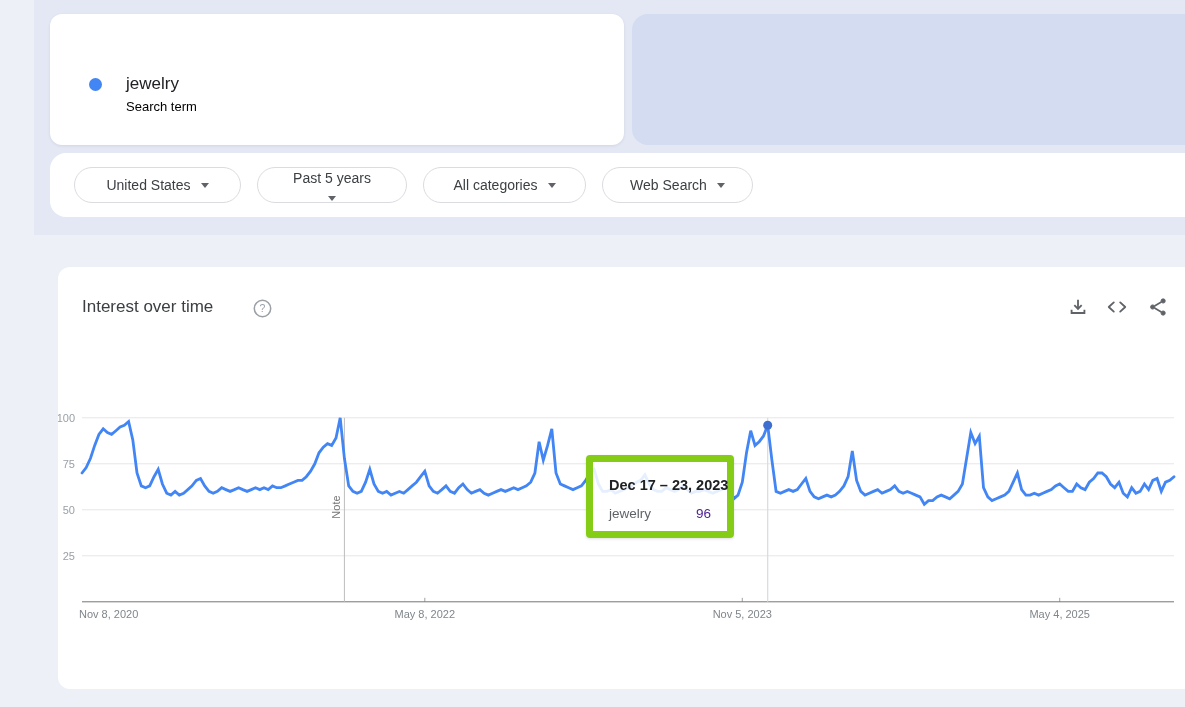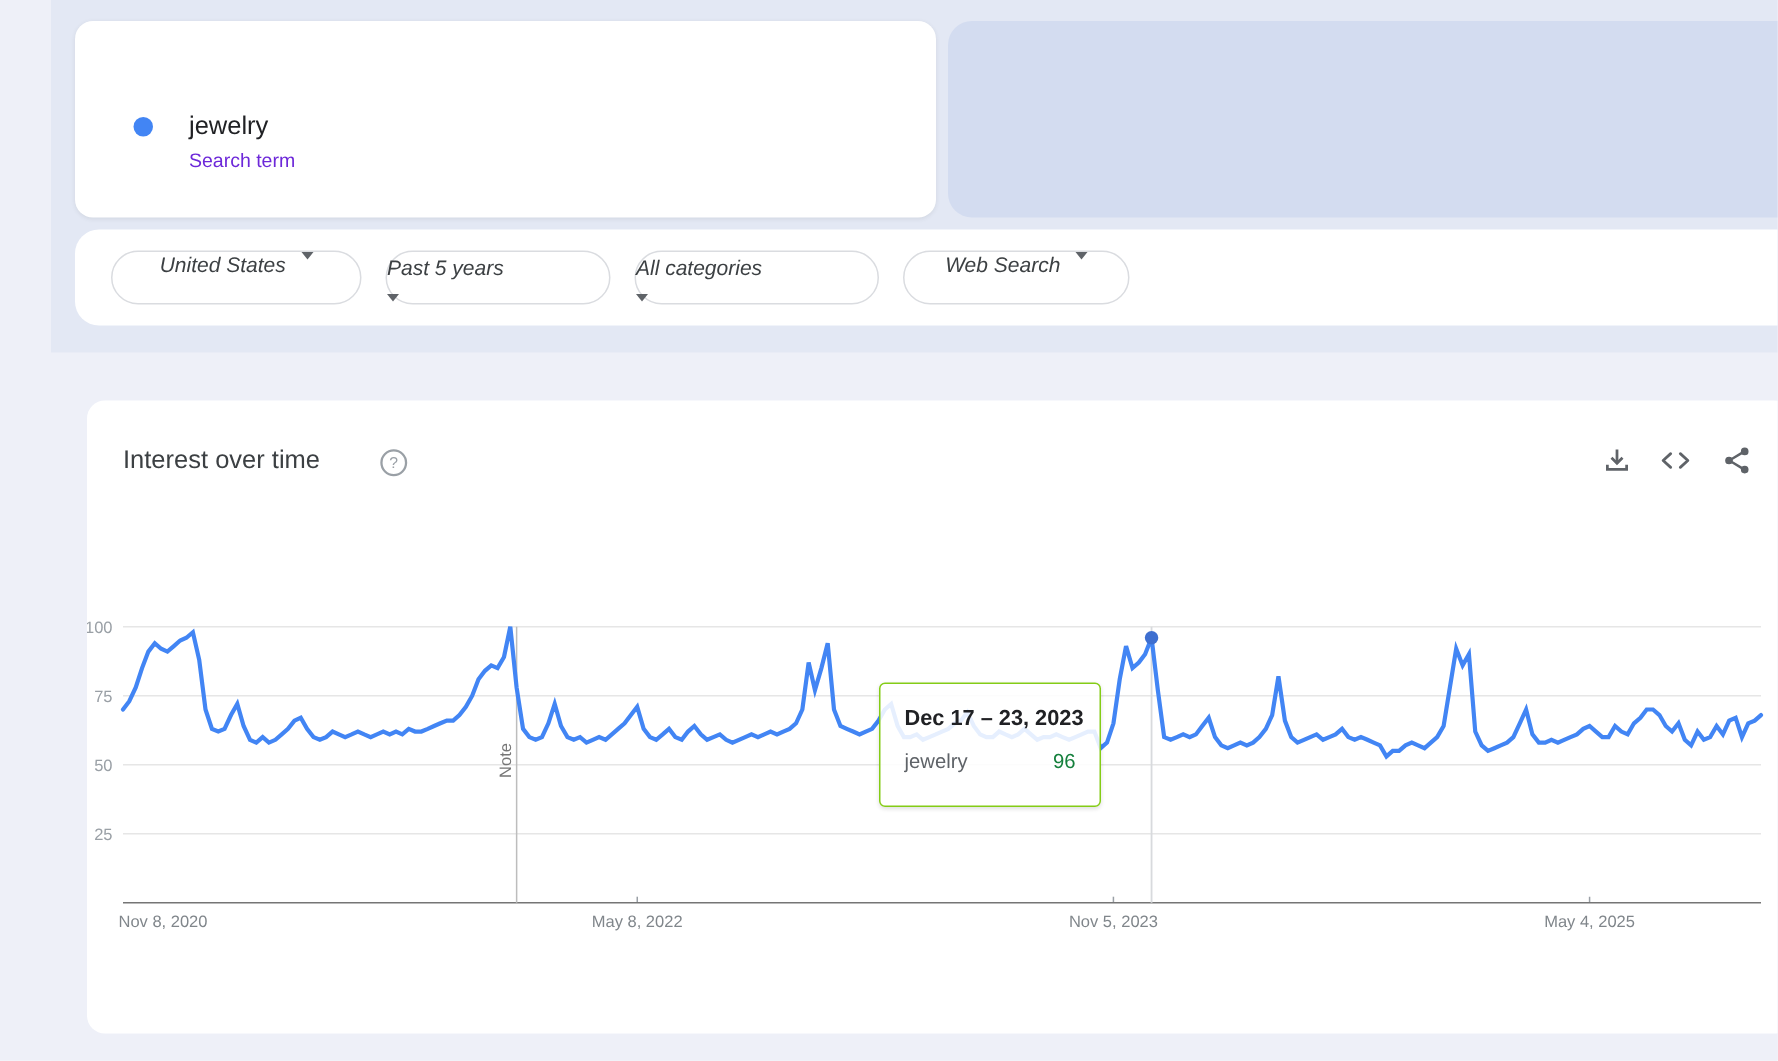--- a/index.html
+++ b/index.html
@@ -4,51 +4,51 @@
 <style>
   html,body{margin:0;padding:0;background:#eef0f8;font-family:"Liberation Sans","DejaVu Sans",sans-serif;}
   #stage{position:relative;width:1185px;height:707px;overflow:hidden;background:#eef0f8;margin-left:34px;}
   #bg-top{position:absolute;left:0;top:0;width:1185px;height:235px;background:#e3e8f4;}
   .card{position:absolute;background:#fff;border-radius:12px;}
 
   
   #search-card{left:16px;top:14px;width:574px;height:131px;box-shadow:0 1px 3px rgba(60,64,67,.10);cursor:pointer;}
   #term-dot{position:absolute;left:39px;top:64px;width:13px;height:13px;border-radius:50%;}
   #term-title{position:absolute;left:76px;top:60px;font-size:17px;color:#202124;line-height:20px;}
-  #term-sub{position:absolute;left:76px;top:85px;font-size:13px;color:#6d28d9;}
+  #term-sub{position:absolute;left:76px;top:85px;font-size:13px;color:#000000;}
 
   
   #compare-card{left:598px;top:14px;width:571px;height:131px;background:#d3dcf0;border-radius:16px;cursor:pointer;display:block;}
 
   
   #filter-bar{left:16px;top:153px;width:1153px;height:64px;background:#fff;border-radius:16px;}
   .pill{position:absolute;top:14px;height:36px;border:1px solid #dadce0;border-radius:18px;background:#fff;
-        display:flex;justify-content:center;gap:10px;font-size:14px;color:#3c4043;
-        box-sizing:border-box;cursor:pointer;font-style:italic;}
+        display:flex;align-items:center;justify-content:center;gap:10px;font-size:14px;color:#3c4043;
+        box-sizing:border-box;cursor:pointer;}
   .caret{width:0;height:0;border-left:4.5px solid transparent;border-right:4.5px solid transparent;border-top:5px solid #5f6368;}
   #pill-geo{left:24px;width:167px;}
   #pill-time{left:207px;width:150px;flex-direction:column;}
-  #pill-cat{left:373px;width:163px;flex-direction:column;}
+  #pill-cat{left:373px;width:163px;}
   #pill-gprop{left:552px;width:151px;}
 
   
   #chart-card{left:24px;top:267px;width:1137px;height:422px;border-radius:12px;}
   #chart-title{position:absolute;left:24px;top:30px;font-size:17px;color:#3c4043;}
   #help-icon{position:absolute;left:194px;top:31px;width:21px;height:21px;cursor:pointer;}
   .action-icon{position:absolute;top:29px;width:22px;height:22px;cursor:pointer;}
   #dl-icon{left:1009px;} #embed-icon{left:1048px;} #share-icon{left:1089px;}
   #chart-svg{position:absolute;left:0;top:0;cursor:crosshair;}
 
   
   #tooltip{position:absolute;left:528px;top:188px;width:148px;height:83px;background:rgba(255,255,255,.87);
-           border:1px solid #84cc16;border-radius:4px;box-shadow:0 1px 3px rgba(0,0,0,.13);box-sizing:border-box;}
+           border:7px solid #84cc16;border-radius:4px;box-shadow:0 1px 3px rgba(0,0,0,.13);box-sizing:border-box;}
   #tooltip-date{margin:15px 16px 0 16px;font-size:14.5px;font-weight:bold;color:#202124;white-space:nowrap;}
   #tooltip-row{display:flex;justify-content:space-between;margin:13px 16px 0 16px;font-size:13.5px;}
   #tooltip-term{color:#5f6368;}
-  #tooltip-value{color:#15803d;}
+  #tooltip-value{color:#4c1d95;}
 </style>
 </head>
 <body>
 
 <div id="stage">
   <div id="bg-top"></div>
 
   <div id="search-card" class="card">
     <span id="term-dot" style="background: rgb(66, 133, 244);"></span>
     <div id="term-title">jewelry</div>

